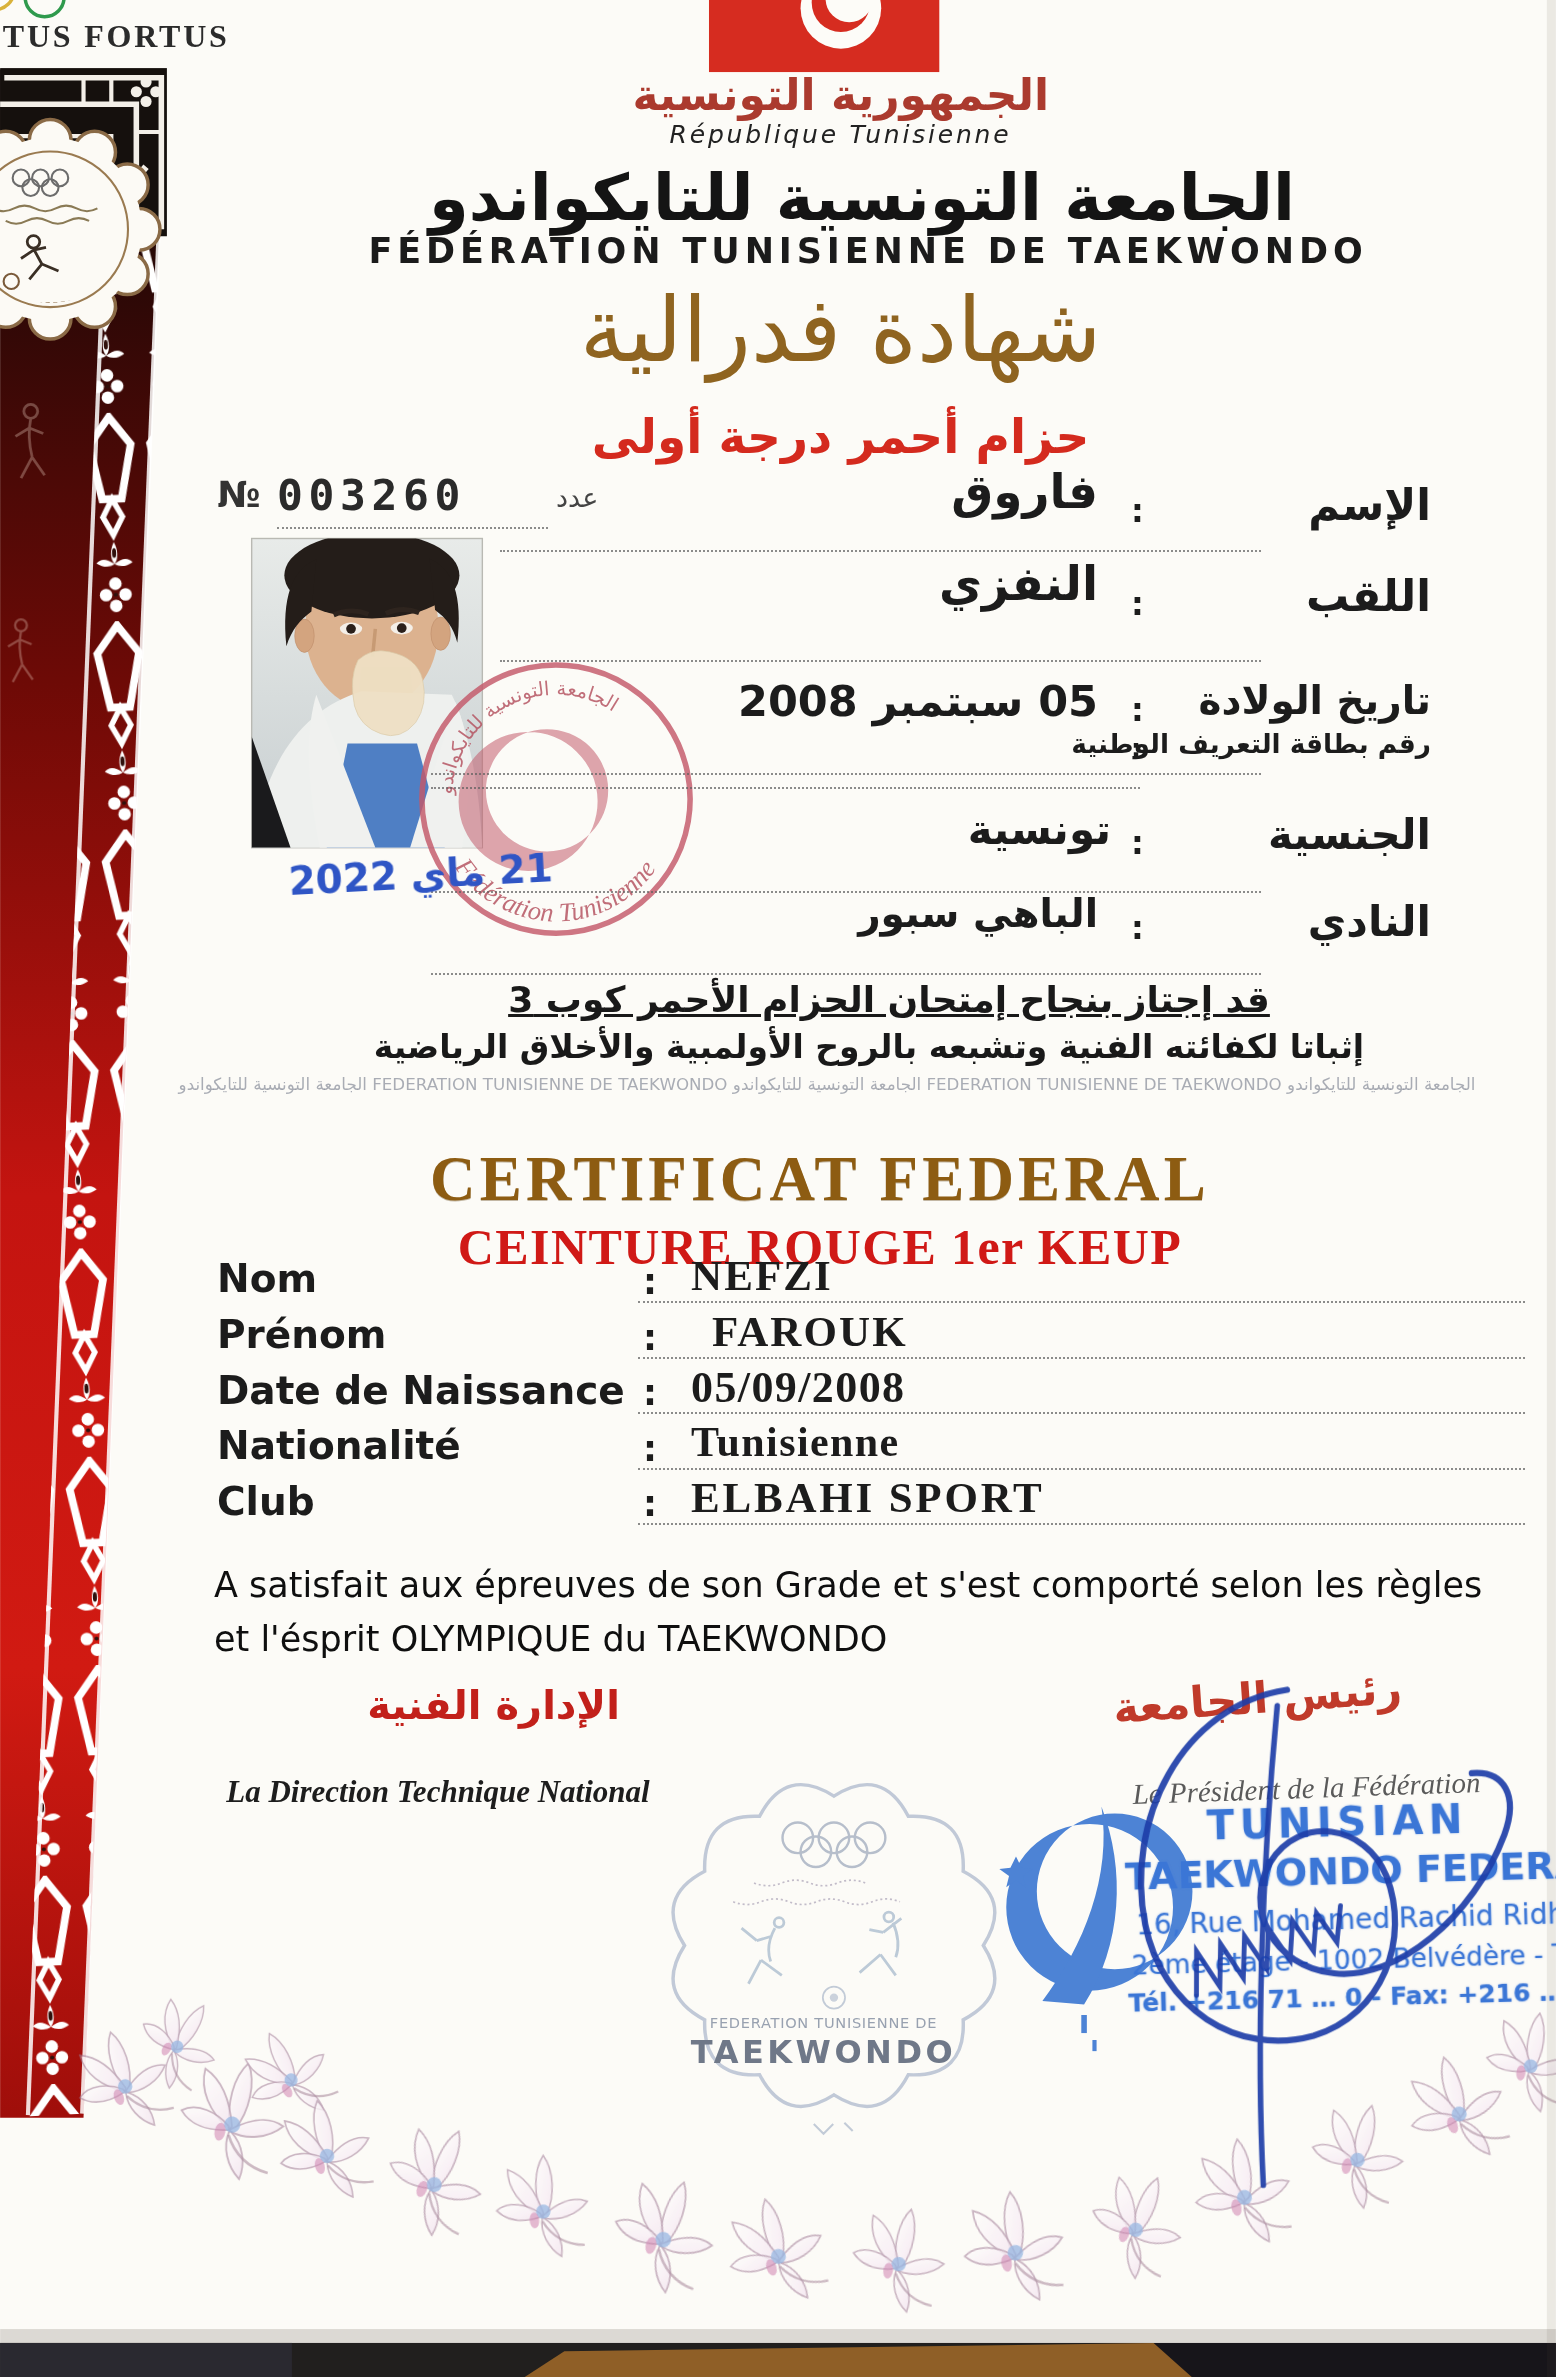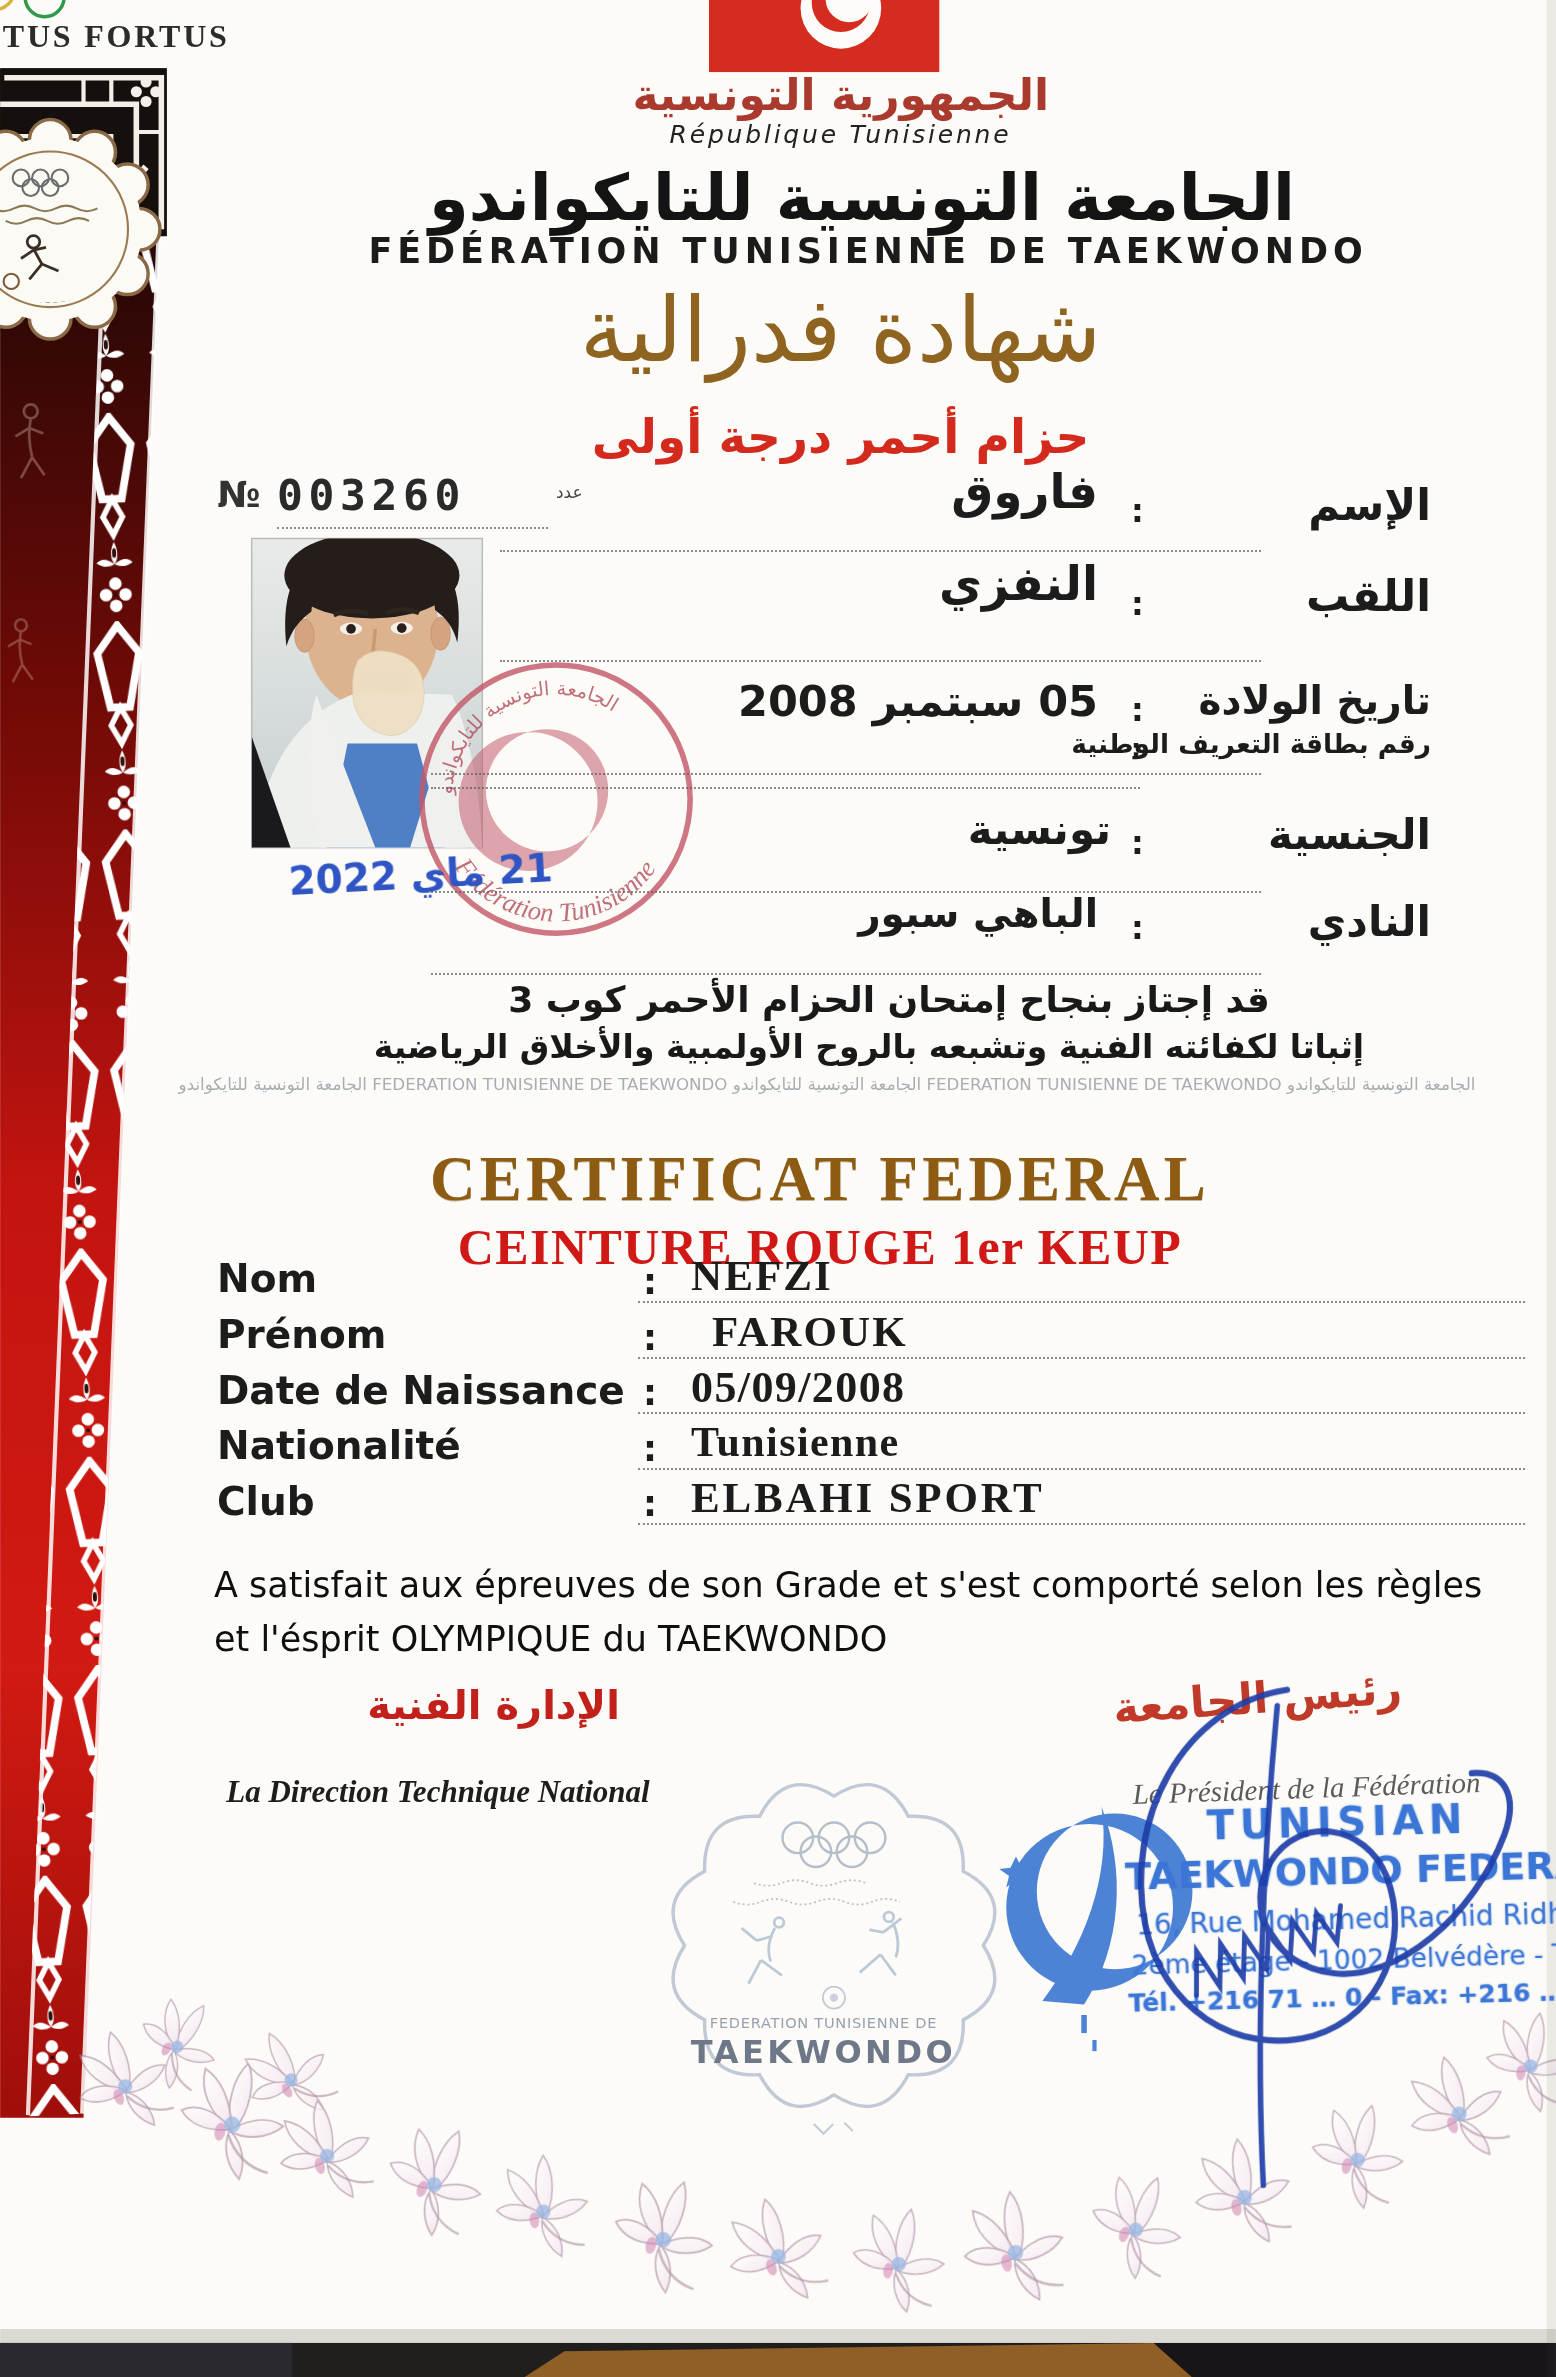--- a/index.html
+++ b/index.html
@@ -263,21 +263,21 @@
   <div class="abs z2 c nw b" style="left:632px;top:69px;width:417px;font-size:44px;color:#ab3a2e;text-align:right;">الجمهورية التونسية</div>
   <div class="abs z2 c nw" style="left:632px;top:120px;width:417px;font-size:25px;letter-spacing:2.8px;color:#222;font-style:italic;">République Tunisienne</div>
   <div class="abs z2 c nw b" style="left:306px;top:161px;width:1112px;font-size:64px;color:#141414;">الجامعة التونسية للتايكواندو</div>
   <div class="abs z2 c nw b" style="left:347px;top:231px;width:1042px;font-size:35px;letter-spacing:4.9px;color:#1b1b1b;">FÉDÉRATION TUNISIENNE DE TAEKWONDO</div>
 
   <div class="abs z2 c nw" style="left:486px;top:277px;width:709px;font-size:90px;color:#8f6420;">شهادة فدرالية</div>
   <div class="abs z2 c nw b" style="left:486px;top:409px;width:709px;font-size:47px;color:#d42a1e;">حزام أحمر درجة أولى</div>
 
   <div class="abs z2 nw" style="left:217px;top:474px;font-size:36px;color:#333;font-weight:bold;">№</div>
   <div class="abs z2 nw mono b" style="left:277px;top:470px;font-size:43px;letter-spacing:5.6px;color:#2a2a2a;">003260</div>
-  <div class="abs z2 nw" style="left:556px;top:482px;font-size:17px;color:#444;">عدد</div>
+  <div class="abs z2 nw" style="left:556px;top:482px;font-size:27px;color:#444;">عدد</div>
   <div class="abs z2 dots" style="left:277px;top:527px;width:271px;"></div>
 
   <div class="abs z2 nw b" style="right:125px;top:480px;font-size:43px;">الإسم</div>
   <div class="abs z2 colon" style="left:1131px;top:492px;font-size:32px;">:</div>
   <div class="abs z2 nw b" dir="rtl" style="left:764px;top:464px;width:334px;text-align:right;font-size:47px;">فاروق</div>
   <div class="abs z2 dots" style="left:500px;top:550px;width:761px;"></div>
 
   <div class="abs z2 nw b" style="right:125px;top:571px;font-size:43px;">اللقب</div>
   <div class="abs z2 colon" style="left:1131px;top:585px;font-size:32px;">:</div>
   <div class="abs z2 nw b" dir="rtl" style="left:764px;top:556px;width:334px;text-align:right;font-size:47px;">النفزي</div>
@@ -297,21 +297,21 @@
   <div class="abs z2 nw b" dir="rtl" style="left:764px;top:805px;width:347px;text-align:right;font-size:42px;">تونسية</div>
   <div class="abs z2 dots" style="left:431px;top:891px;width:830px;"></div>
 
   <div class="abs z2 nw b" style="right:125px;top:897px;font-size:42px;">النادي</div>
   <div class="abs z2 colon" style="left:1131px;top:909px;font-size:32px;">:</div>
   <div class="abs z2 nw b" dir="rtl" style="left:730px;top:891px;width:368px;text-align:right;font-size:39px;">الباهي سبور</div>
   <div class="abs z2 dots" style="left:431px;top:973px;width:830px;"></div>
 
   <div class="abs z2 nw b" dir="rtl" style="left:254px;top:853px;width:299px;font-size:39px;color:#2f55c5;transform:rotate(-3deg);letter-spacing:1.4px;filter:blur(0.2px);">21 ماي 2022</div>
 
-  <div class="abs z2 c nw b" dir="rtl" style="left:347px;top:979px;width:1084px;font-size:36px;color:#191919;">قد إجتاز  بنجاح إمتحان الحزام الأحمر كوب 3</div>
+  <div class="abs z2 c nw b" dir="rtl" style="left:347px;top:979px;width:1084px;font-size:36px;color:#191919;text-decoration:underline;">قد إجتاز  بنجاح إمتحان الحزام الأحمر كوب 3</div>
   <div class="abs z2 c nw b" dir="rtl" style="left:299px;top:1027px;width:1140px;font-size:33px;color:#191919;">إثباتا لكفائته الفنية وتشبعه بالروح الأولمبية والأخلاق الرياضية</div>
 
   <div id="wm" class="abs z2 c nw" style="left:111px;top:1074px;width:1432px;font-size:16.7px;">الجامعة التونسية للتايكواندو  FEDERATION TUNISIENNE DE TAEKWONDO  الجامعة التونسية للتايكواندو  FEDERATION TUNISIENNE DE TAEKWONDO  الجامعة التونسية للتايكواندو</div>
 
   <div class="abs z2 c nw serif b" style="left:299px;top:1143px;width:1042px;font-size:63px;letter-spacing:4.2px;color:#8d5c12;text-shadow:0 1.4px 0 rgba(90,58,8,.35);">CERTIFICAT FEDERAL</div>
   <div class="abs z2 c nw serif b" style="left:299px;top:1218px;width:1042px;font-size:50px;letter-spacing:1.4px;color:#d01916;">CEINTURE ROUGE 1er KEUP</div>
 
   <div class="abs z2 nw b" style="left:217px;top:1256px;font-size:39px;">Nom</div>
   <div class="abs z2 colon" style="left:643px;top:1262px;font-size:35px;">:</div>
   <div class="abs z2 nw serif b" style="left:691px;top:1251px;font-size:43px;letter-spacing:2.1px;">NEFZI</div>

